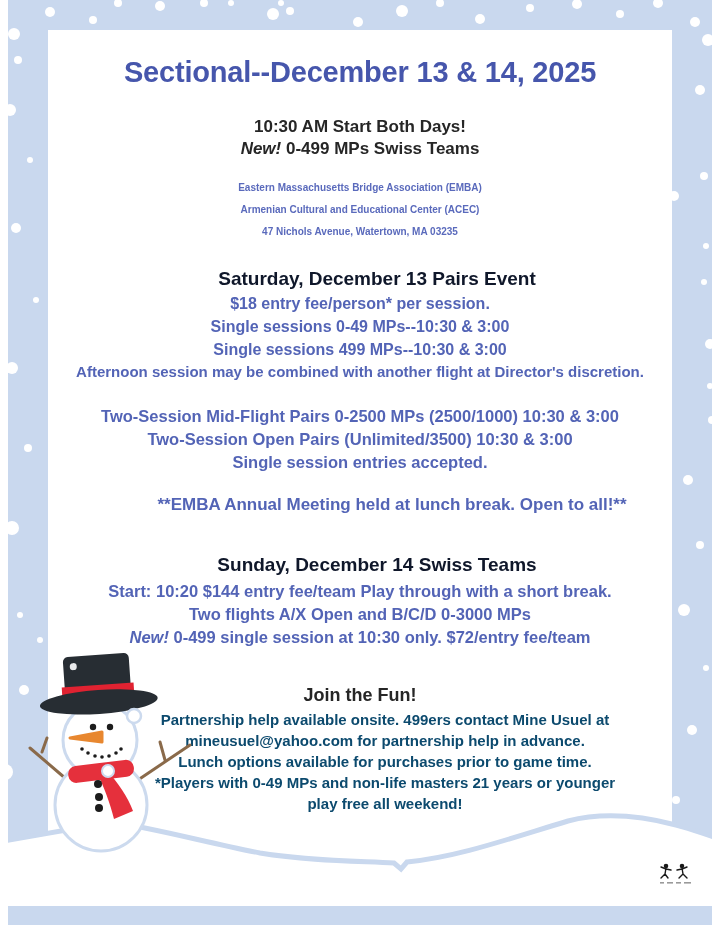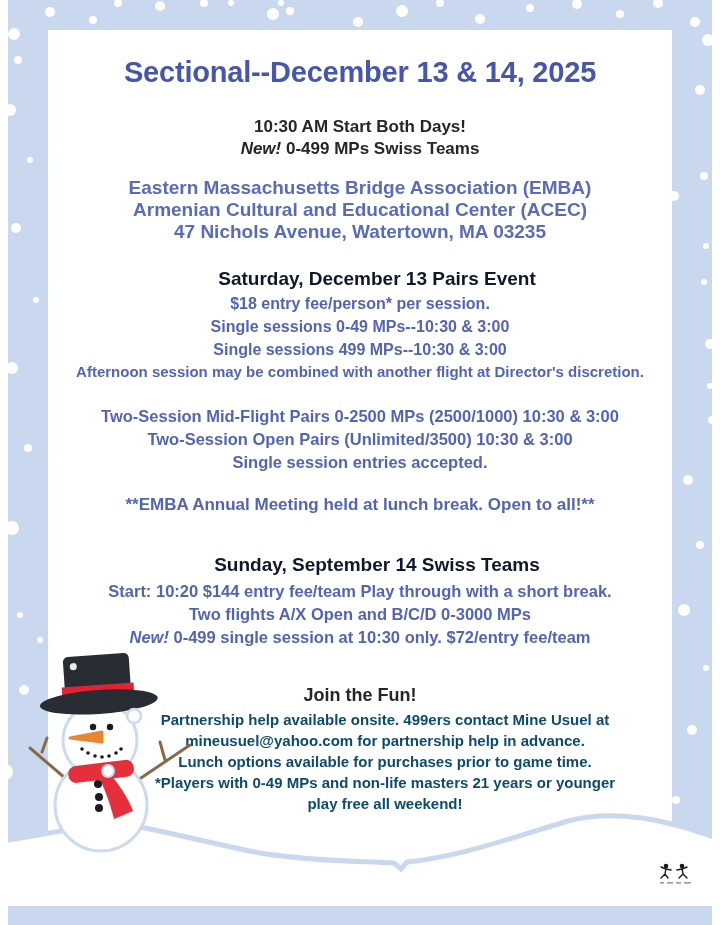--- a/index.html
+++ b/index.html
@@ -10,37 +10,37 @@
   .frame{position:absolute;left:8px;top:0;width:704px;height:925px;background:#c9d8ee;z-index:1;}
   #flakes{position:absolute;inset:0;z-index:2;pointer-events:none;}
   .flake{position:absolute;background:#ffffff;border-radius:50%;}
   .page{position:absolute;left:48px;top:30px;width:624px;height:875px;background:#ffffff;z-index:3;}
   .txt{position:absolute;left:48px;width:624px;text-align:center;z-index:4;}
   .title{font-size:29px;color:#4656ac;letter-spacing:-0.2px;margin:0;}
   .black{color:#262626;}
   .blue{color:#5364b6;}
   .addr{color:#5a6abc;}
   .sub{font-size:17px;line-height:22px;}
-  .venue{font-size:19px;line-height:22px;}
+  .venue{font-size:10px;line-height:22px;}
   .h-black{font-size:19px;color:#0f172a;margin:17px;}
   .body16{font-size:16px;line-height:23px;}
   .small15{font-size:15px;line-height:21px;}
   .body165{font-size:16.5px;line-height:23px;}
   .meeting{font-size:17px;}
   .fun-h{font-size:18px;color:#262626;margin:0;}
   .fun-p{position:absolute;left:150px;width:470px;text-align:center;z-index:4;
          font-size:15px;line-height:21px;color:#0c4a6e;}
   em{font-style:italic;}
   .pos-title{top:56px;}
   .pos-sub{top:116px;text-align:center;}
   .pos-venue{top:177px;}
   .pos-sath{top:251px;}
   .pos-satlines{top:292px;}
   .pos-ts{top:405px;}
-  .pos-meeting{top:495px;}
+  .pos-meeting{top:495px;padding-left:32px;}
   .pos-sunh{top:537px;}
   .pos-sunlines{top:580px;}
   .pos-funh{top:685px;}
   .pos-funp{top:709px;}
   #snow{position:absolute;left:8px;top:795px;width:704px;height:111px;z-index:5;}
   #snowman{position:absolute;left:10px;top:645px;width:195px;height:215px;z-index:6;}
   #watermark{position:absolute;left:652px;top:862px;width:48px;height:26px;z-index:7;}
 </style>
 </head>
 <body>
@@ -119,21 +119,21 @@
 </div>
 
 <div class="txt blue body165 pos-ts">
   <div>Two-Session Mid-Flight Pairs 0-2500 MPs (2500/1000) 10:30 &amp; 3:00</div>
   <div>Two-Session Open Pairs (Unlimited/3500) 10:30 &amp; 3:00</div>
   <div>Single session entries accepted.</div>
 </div>
 
 <div class="txt blue meeting pos-meeting">**EMBA Annual Meeting held at lunch break. Open to all!**</div>
 
-<h2 class="txt h-black pos-sunh">Sunday, September 14  Swiss Teams</h2>
+<h2 class="txt h-black pos-sunh">Sunday, December 14  Swiss Teams</h2>
 
 <div class="txt blue body165 pos-sunlines">
   <div>Start: 10:20 $144 entry fee/team Play through with a short break.</div>
   <div>Two flights A/X Open and B/C/D 0-3000 MPs</div>
   <div><em>New!</em><span> 0-499 single session at 10:30 only. $72/entry fee/team</span></div>
 </div>
 
 <h2 class="txt fun-h pos-funh">Join the Fun!</h2>
 
 <div class="fun-p pos-funp">

